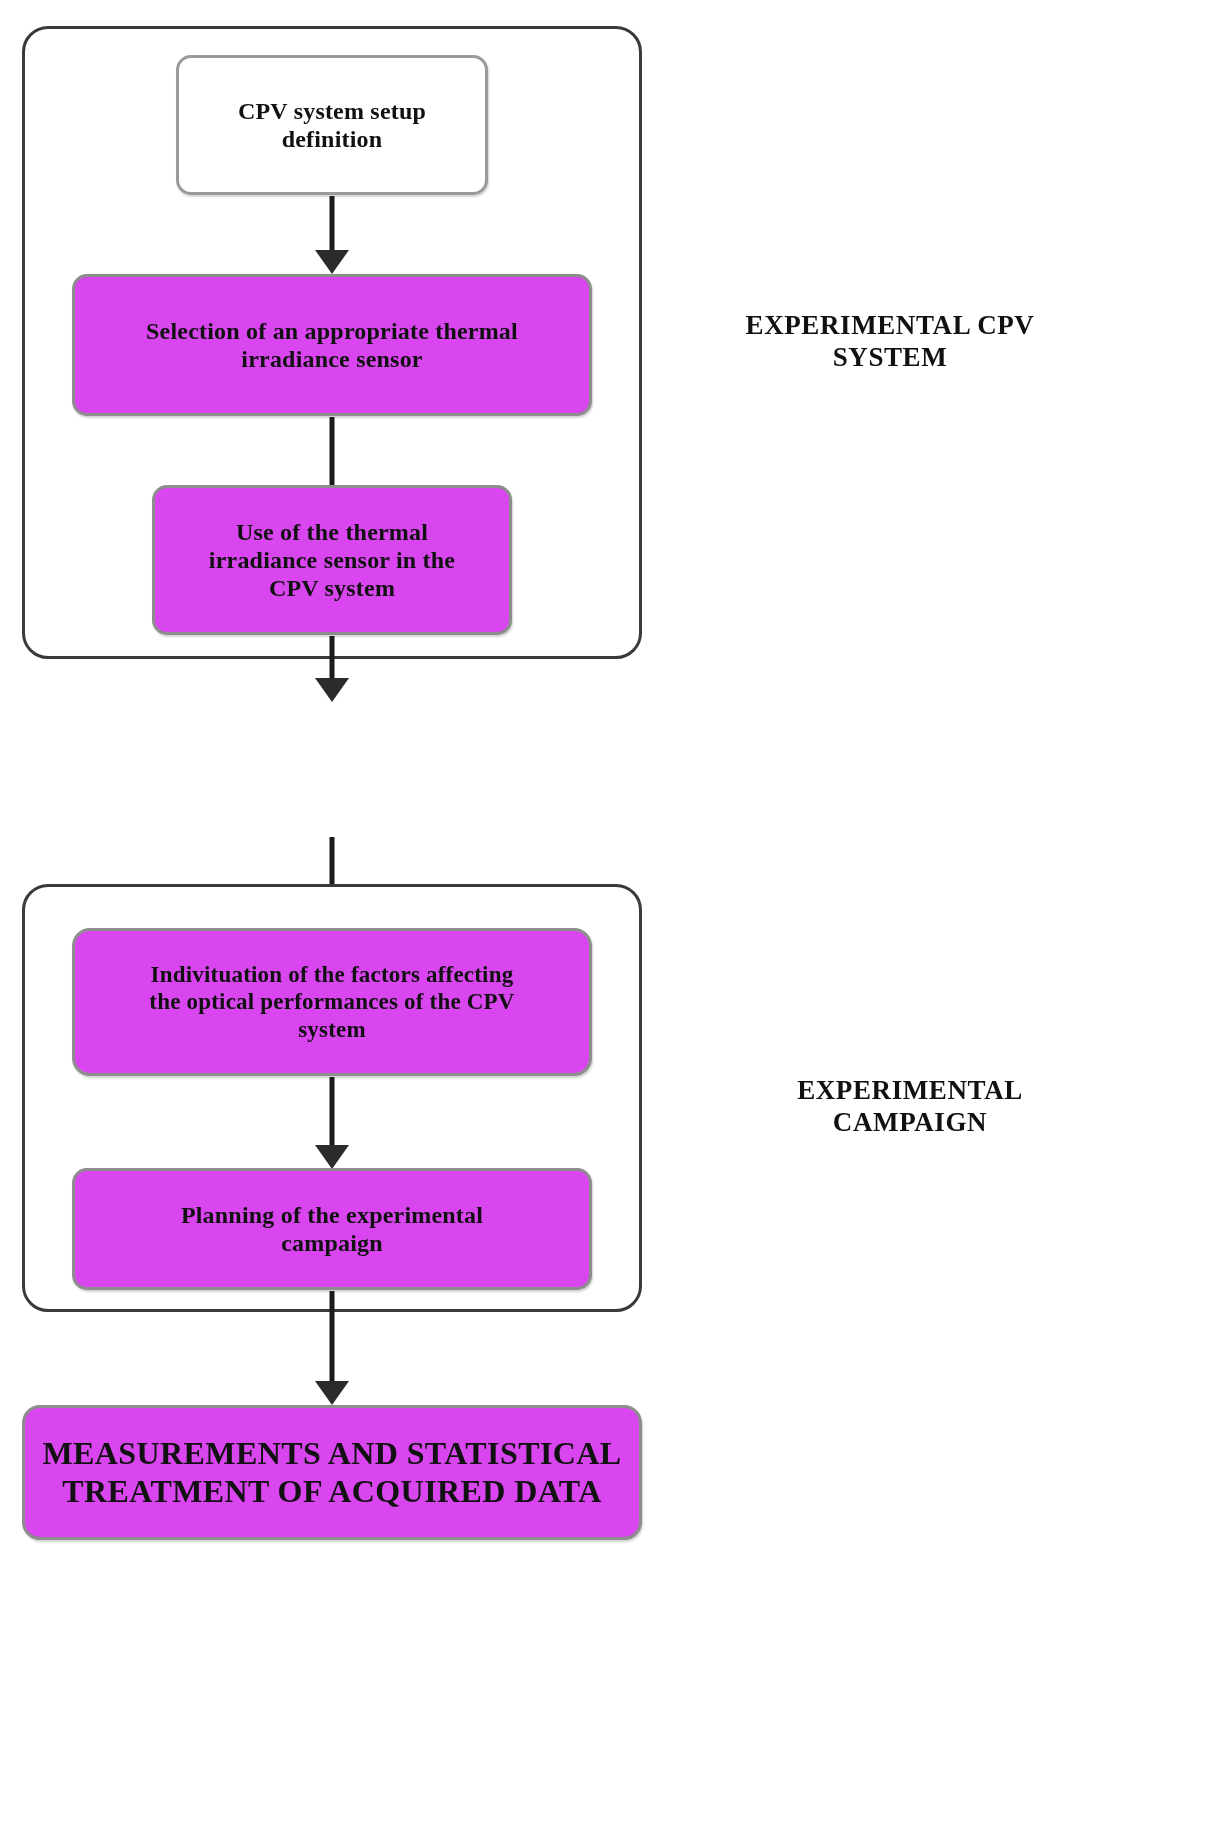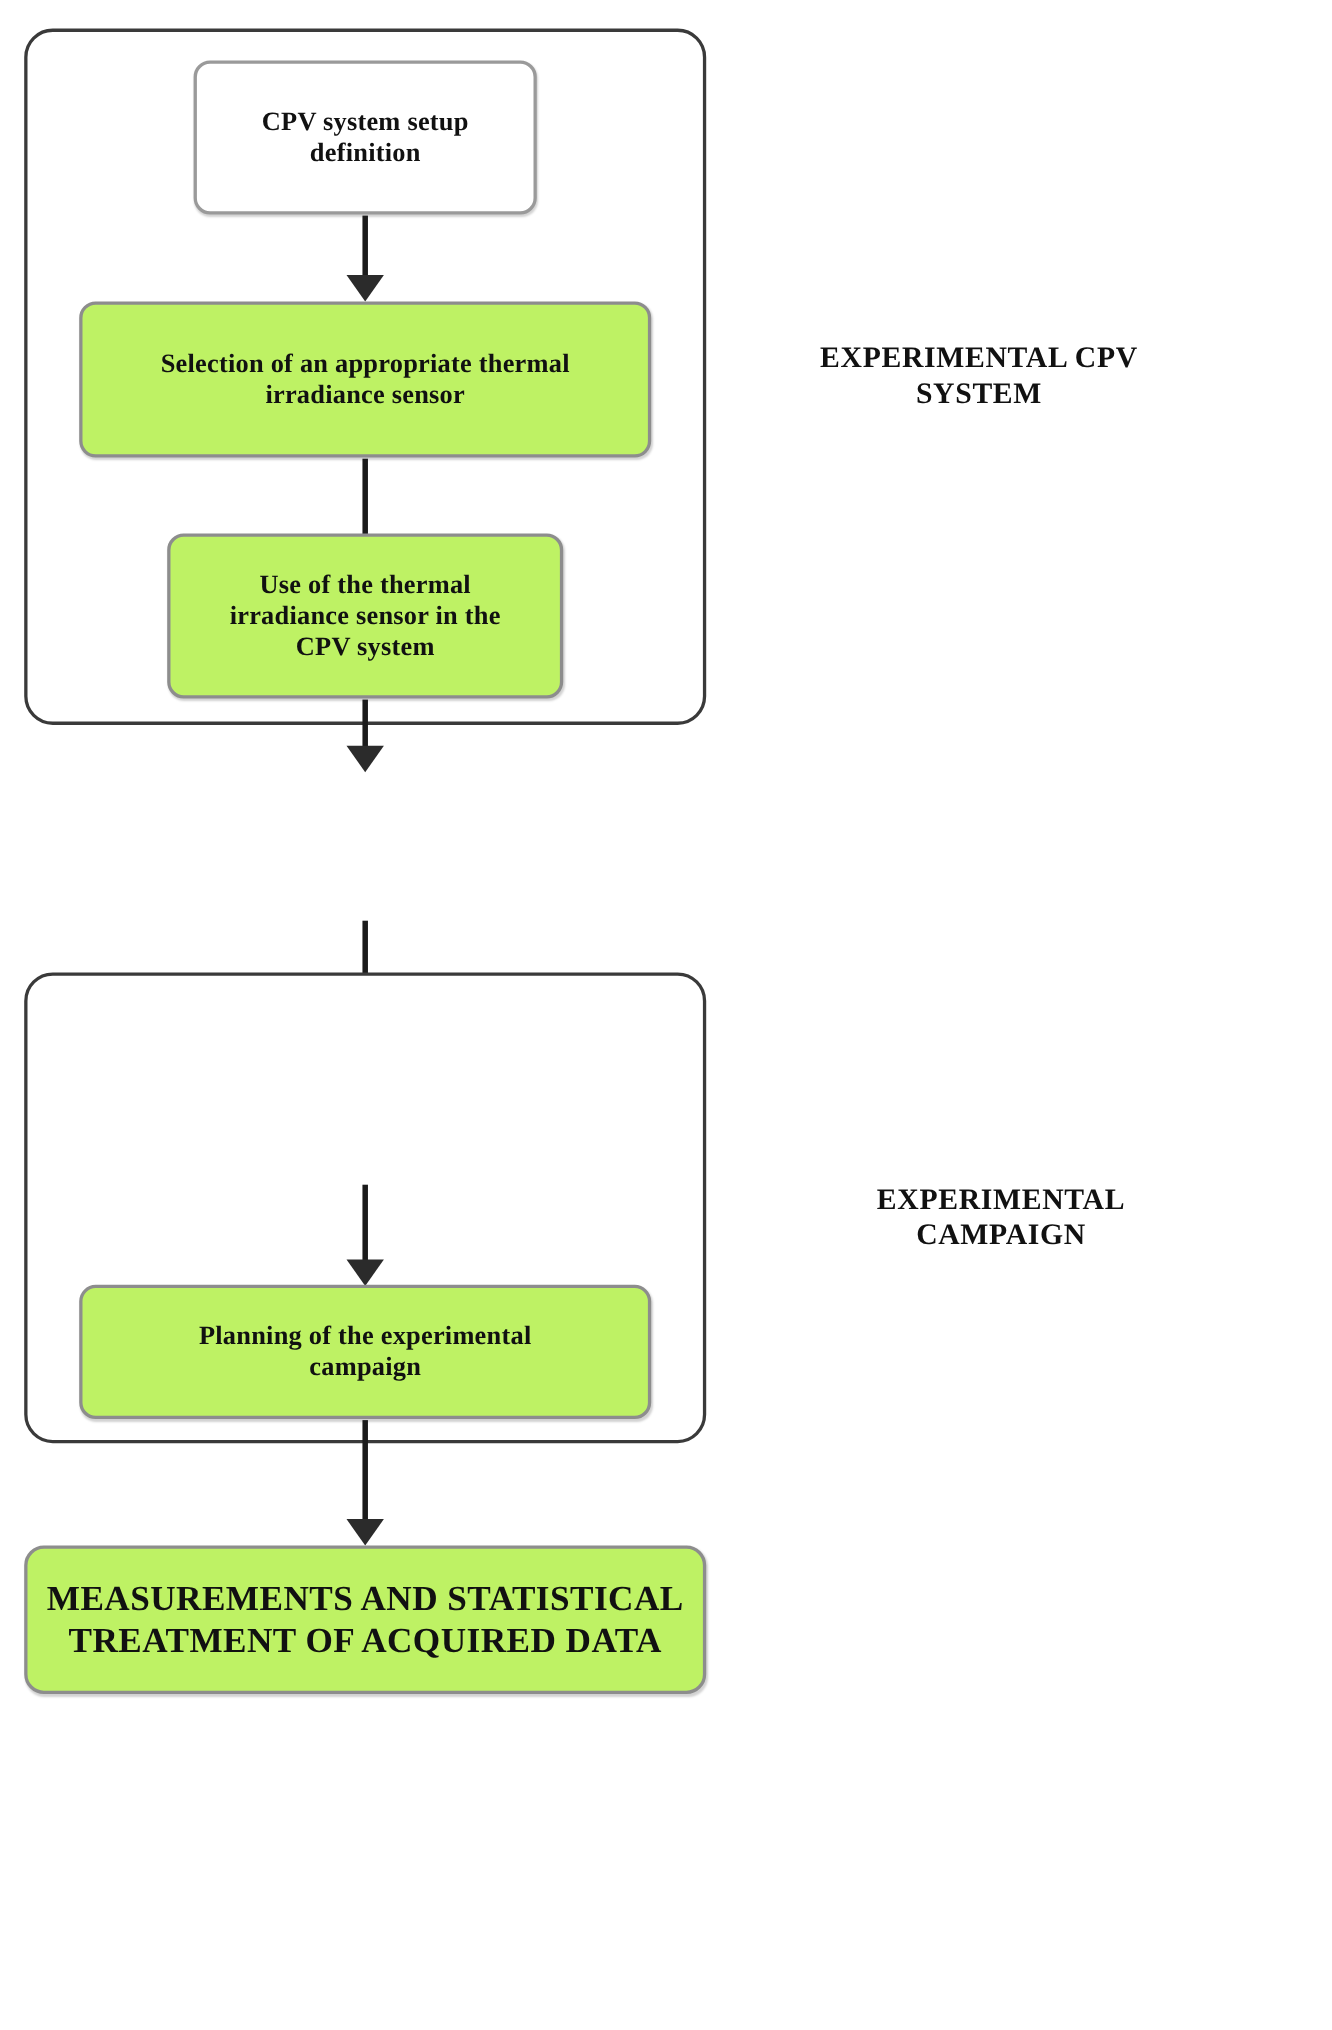--- a/index.html
+++ b/index.html
@@ -27,21 +27,21 @@
     border: 3px solid #3a3a3a;
     border-radius: 26px;
     background: #ffffff;
     box-sizing: border-box;
   }
 
   
   .node {
     position: absolute;
     box-sizing: border-box;
-    background: #bef264;
+    background: #d946ef;
     border: 3px solid #8d8d8d;
     border-radius: 18px;
     display: flex;
     align-items: center;
     justify-content: center;
     text-align: center;
     color: #111111;
     font-weight: bold;
     line-height: 1.18;
     padding: 6px 10px;
@@ -135,20 +135,25 @@
   </div>
 
 
   <div class="arrow" style="left:312px; top:837px; width:40px; height:90px;">
     <div class="shaft" style="height:68px;"></div>
     <div class="head"></div>
   </div>
 
   <div class="group-frame" style="left:22px; top:884px; width:620px; height:428px;"></div>
 
+  <div class="node t-small" style="left:72px; top:928px; width:520px; height:148px;">
+    <span class="label" style="white-space:pre-line;">Indivituation of the factors affecting
+the optical performances of the CPV
+system</span>
+  </div>
 
   <div class="arrow" style="left:312px; top:1077px; width:40px; height:92px;">
     <div class="shaft" style="height:70px;"></div>
     <div class="head"></div>
   </div>
 
   <div class="node t-mid" style="left:72px; top:1168px; width:520px; height:122px;">
     <span class="label" style="white-space:pre-line;">Planning of the experimental
 campaign</span>
   </div>

